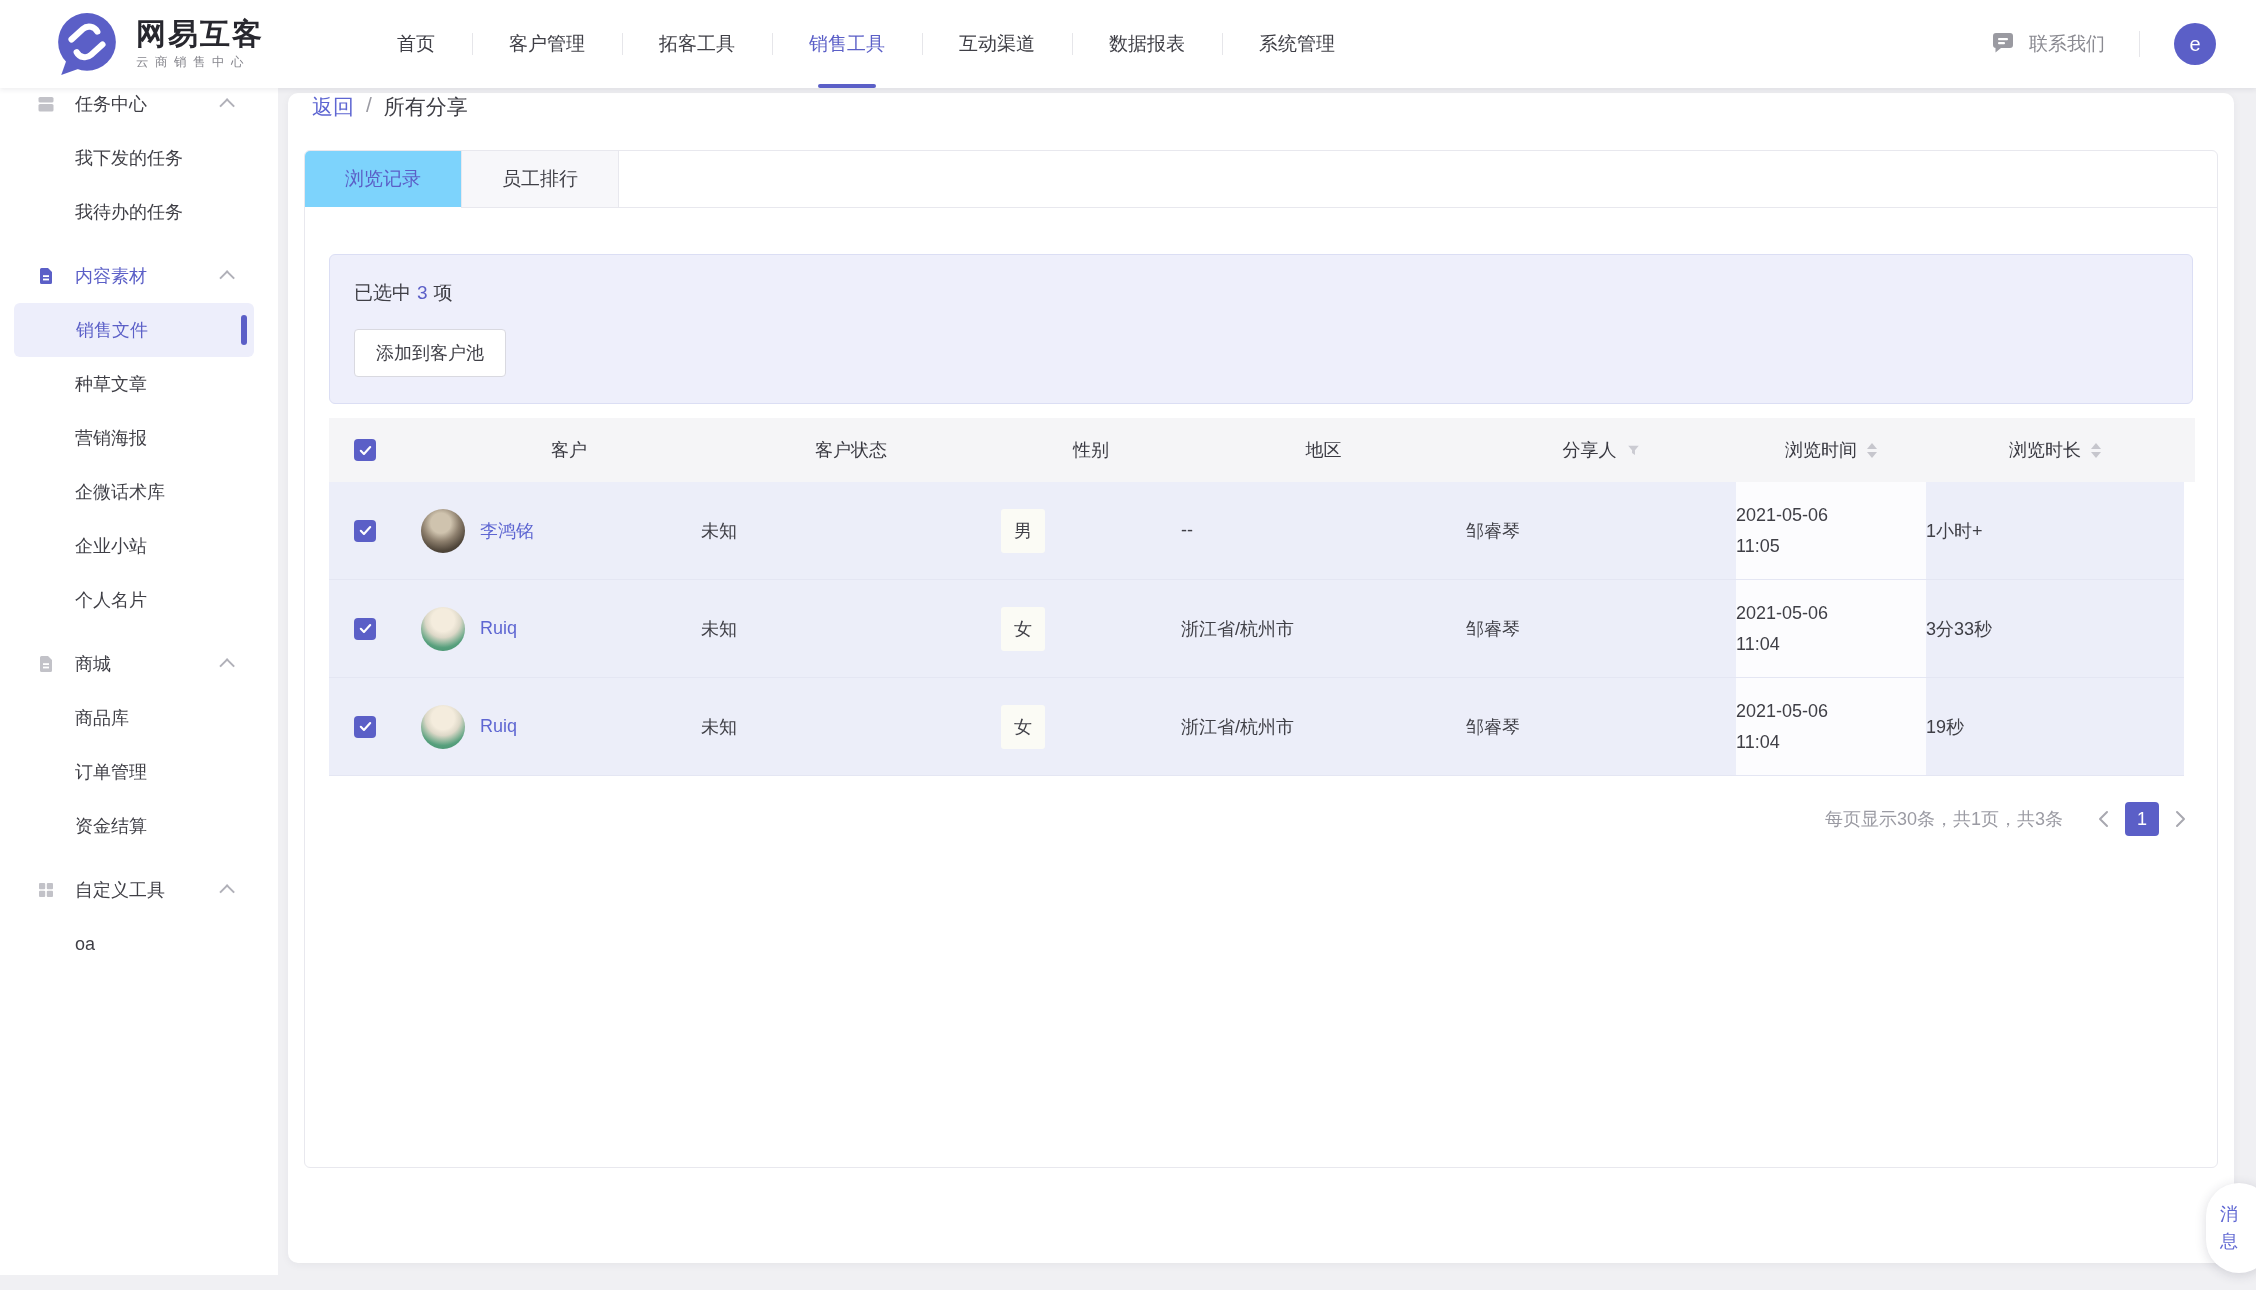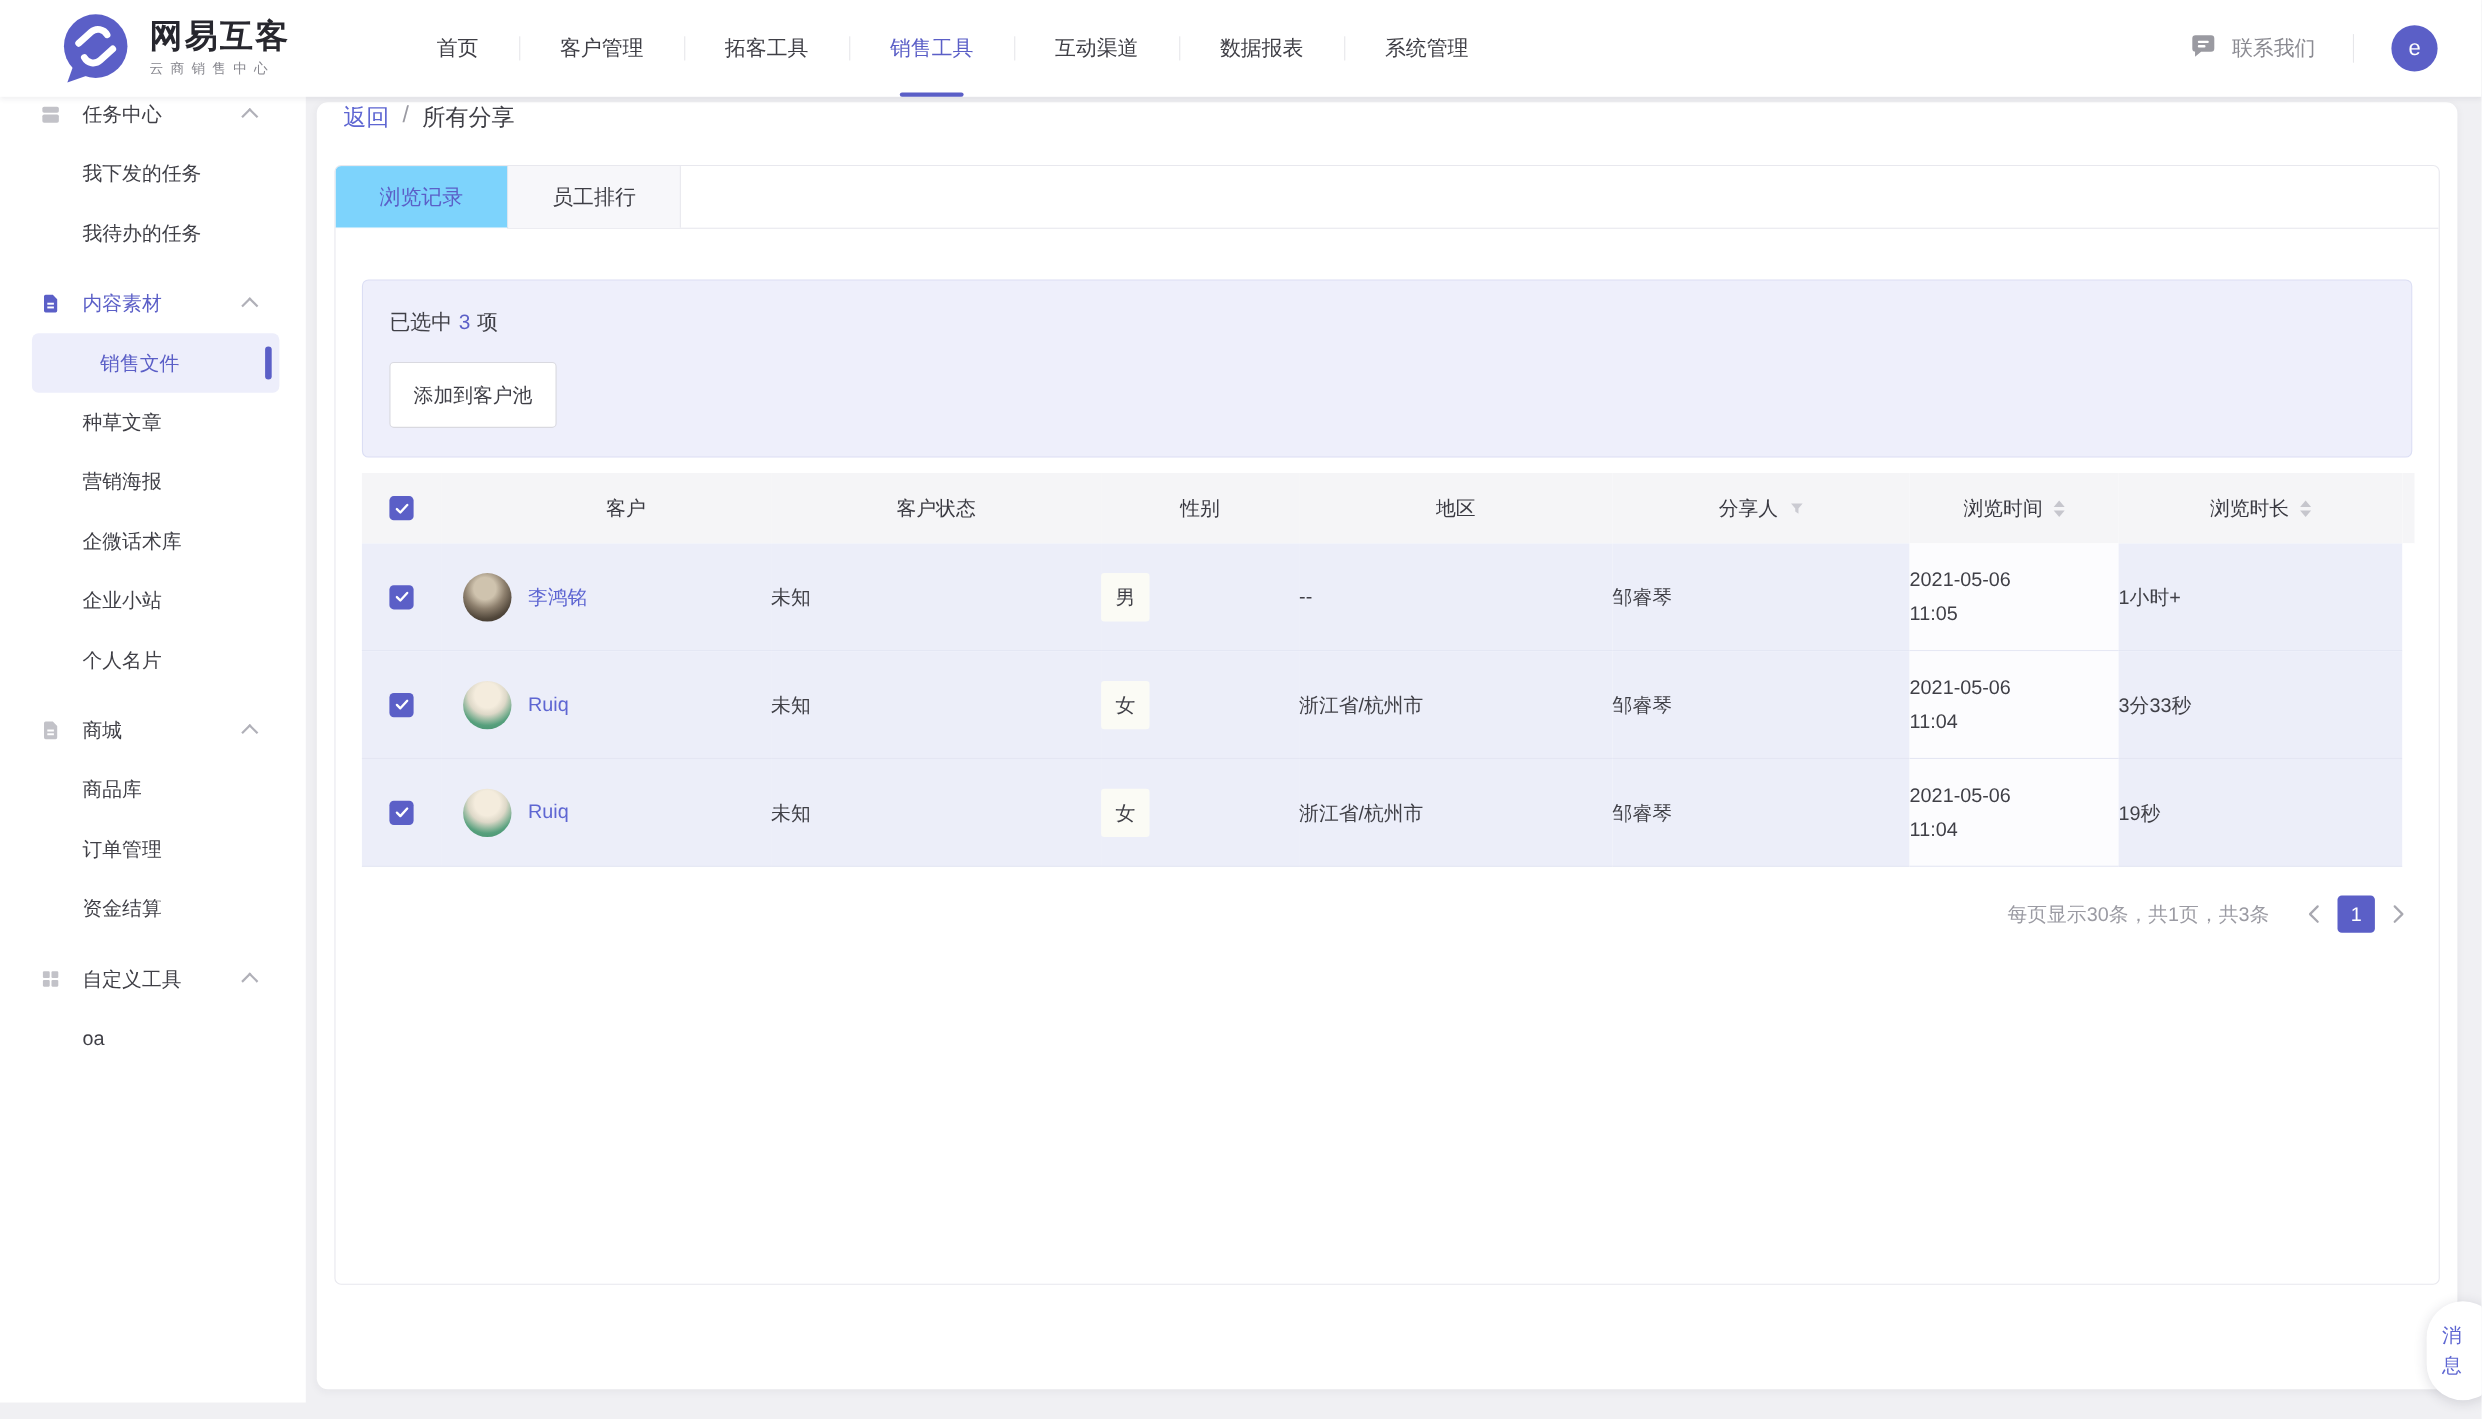--- a/index.html
+++ b/index.html
@@ -50,21 +50,21 @@
   .chev{
     margin-left:auto;margin-right:44px;width:9px;height:9px;
     border-top:2px solid #B0B0B8;border-left:2px solid #B0B0B8;
     transform:rotate(45deg) translateY(2px);
   }
   .sitem{
     height:54px;display:flex;align-items:center;padding-left:75px;
     font-size:18px;color:#3F3F46;cursor:pointer;box-sizing:border-box;
   }
   .sitem.active{
-    margin:0 24px 0 29px;padding-left:62px;border-radius:6px;
+    margin:0 24px 0 14px;padding-left:62px;border-radius:6px;
     background:#EDEEFB;color:#5B5FC7;position:relative;
   }
   .abar{position:absolute;right:7px;top:50%;transform:translateY(-50%);width:6px;height:30px;border-radius:3px;background:#5B5FC7;}
   
   .content-card{
     position:absolute;left:288px;top:93px;width:1946px;height:1170px;
     background:#fff;border-radius:10px;box-shadow:0 2px 8px rgba(40,40,60,.05);
     box-sizing:border-box;
   }
   .breadcrumb{height:57px;display:flex;padding:0 24px;font-size:21px;}
@@ -85,21 +85,21 @@
   .tab.active::after{content:"";position:absolute;left:0;right:0;bottom:-1px;height:1px;background:#fff;}
   .panel-body{padding:46px 24px 0 24px;}
   
   .sel-banner{
     background:#EEEFFB;border:1px solid #DBDEF4;border-radius:6px;
     padding:25px 24px 26px 24px;box-sizing:border-box;
   }
   .sel-text{font-size:19px;color:#3F3F46;}
   .sel-count{color:#5B5FC7;padding:0 6px;}
   .add-btn{
-    margin-top:23px;height:60px;padding:0 21px;background:#fff;
+    margin-top:23px;height:48px;padding:0 21px;background:#fff;
     border:1px solid #D9D9E0;border-radius:4px;font-size:18px;color:#3F3F46;
     font-family:inherit;cursor:pointer;display:inline-block;
   }
   
   table.grid{border-collapse:separate;border-spacing:0;table-layout:fixed;width:1866px;margin-top:14px;}
   .grid th{
     background:#F5F5F7;height:64px;text-align:center;font-weight:400;
     font-size:18px;color:#3A3A42;padding:0;white-space:nowrap;
   }
   .grid th.c-cust{padding-left:36px;}

